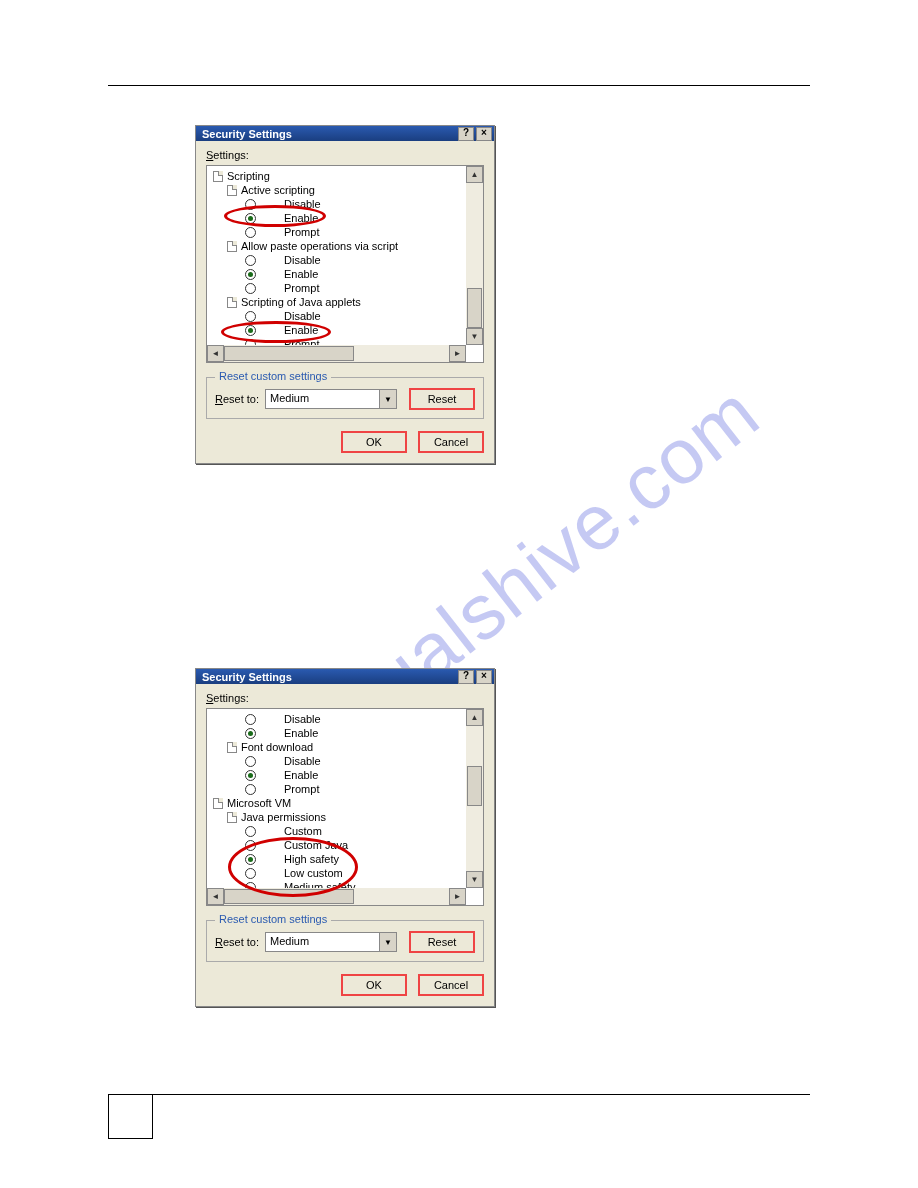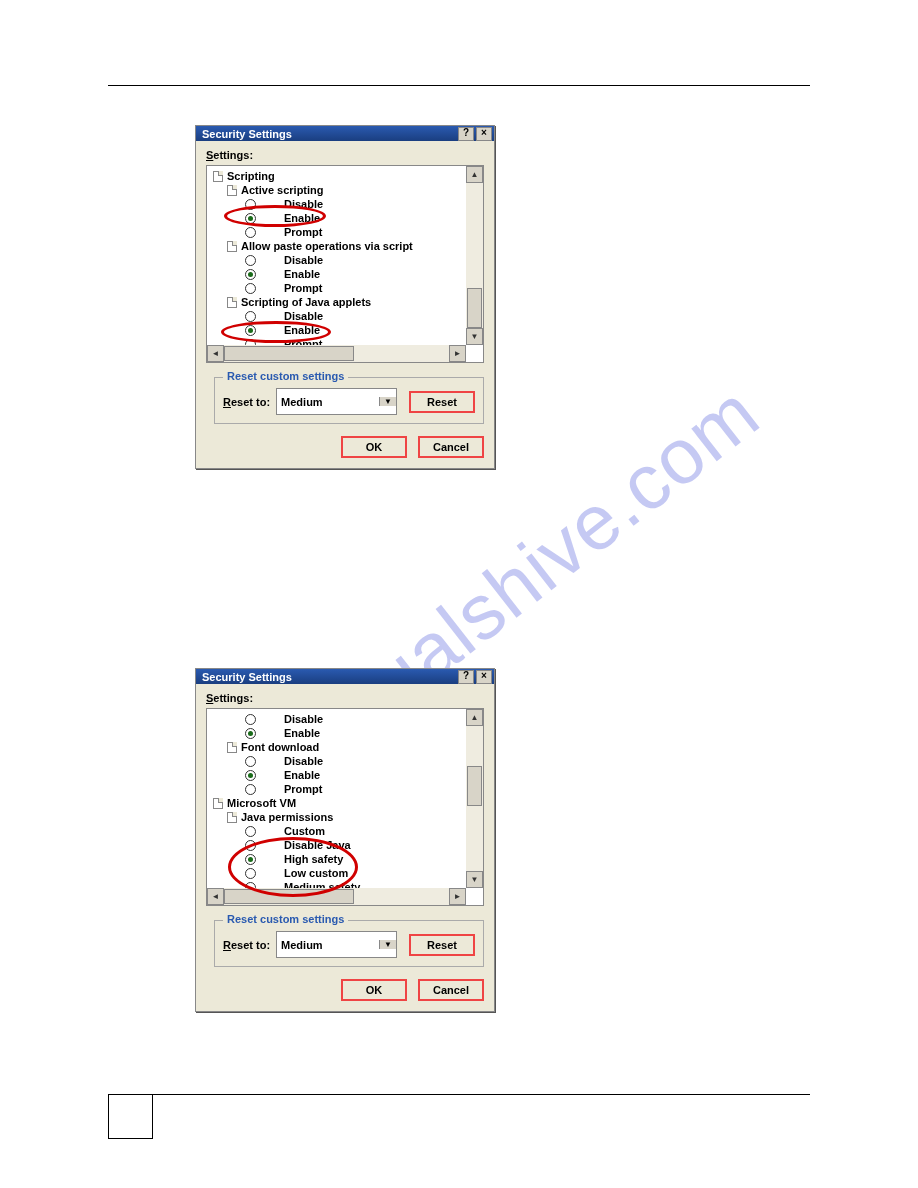--- a/index.html
+++ b/index.html
@@ -54,21 +54,20 @@
     background: #d8d4c8;
     border: 1px solid #888;
     color: #000;
     font-size: 10px;
     line-height: 10px;
     text-align: center;
     margin-left: 2px;
   }
   .body {
     padding: 8px 10px 10px 10px;
-    font-weight: bold;
   }
   .lbl { margin-bottom: 4px; }
   .underline-first::first-letter { text-decoration: underline; }
   .tree-wrap {
     position: relative;
     border: 1px solid #888;
     background: #fff;
     height: 198px;
     padding: 3px 2px;
     overflow: hidden;
@@ -125,32 +124,31 @@
     background: #d8d4c8; border: 1px solid #888; }
   .thumb-v.bot { bottom: 0; }
   .thumb-h { position: absolute; top: 1px; bottom: 1px; width: 130px;
     background: #d8d4c8; border: 1px solid #888; }
 
   .fieldset {
     border: 1px solid #aaa;
     margin-top: 14px;
     padding: 10px 8px 8px 8px;
     position: relative;
-    margin-left: 8px;
   }
   .fieldset .legend {
     position: absolute; top: -8px; left: 8px;
     background: #ece9d8; padding: 0 4px;
     color: #2a5ab0;
   }
   .reset-row { display: flex; align-items: center; }
   .reset-row .rlbl { margin-right: 6px; }
   .combo {
-    flex: 1; display: flex; height: 27px;
-    border: 1px solid #888; background: #fff; align-items: center;
+    flex: 1; display: flex; height: 20px;
+    border: 1px solid #888; background: #fff;
   }
   .combo .ctext { flex: 1; padding: 2px 4px; }
   .combo .cbtn {
     width: 17px; background: #d8d4c8; border-left: 1px solid #888;
     display: flex; align-items: center; justify-content: center;
     font-size: 8px;
   }
   .btn {
     height: 22px; min-width: 66px;
     border: 2px solid #ef4444; background: #ece9d8;
@@ -341,21 +339,21 @@
         <div class="row i1">
             <span class="ico doc"></span>
             <span>Java permissions</span>
           </div>
         <div class="row i2">
             <span class="radio"></span>
             <span>Custom</span>
           </div>
         <div class="row i2">
             <span class="radio"></span>
-            <span>Disable Java</span>
+            <span>Custom Java</span>
           </div>
         <div class="row i2">
             <span class="radio sel"></span>
             <span>High safety</span>
           </div>
         <div class="row i2">
             <span class="radio"></span>
             <span>Low custom</span>
           </div>
         <div class="row i2">

